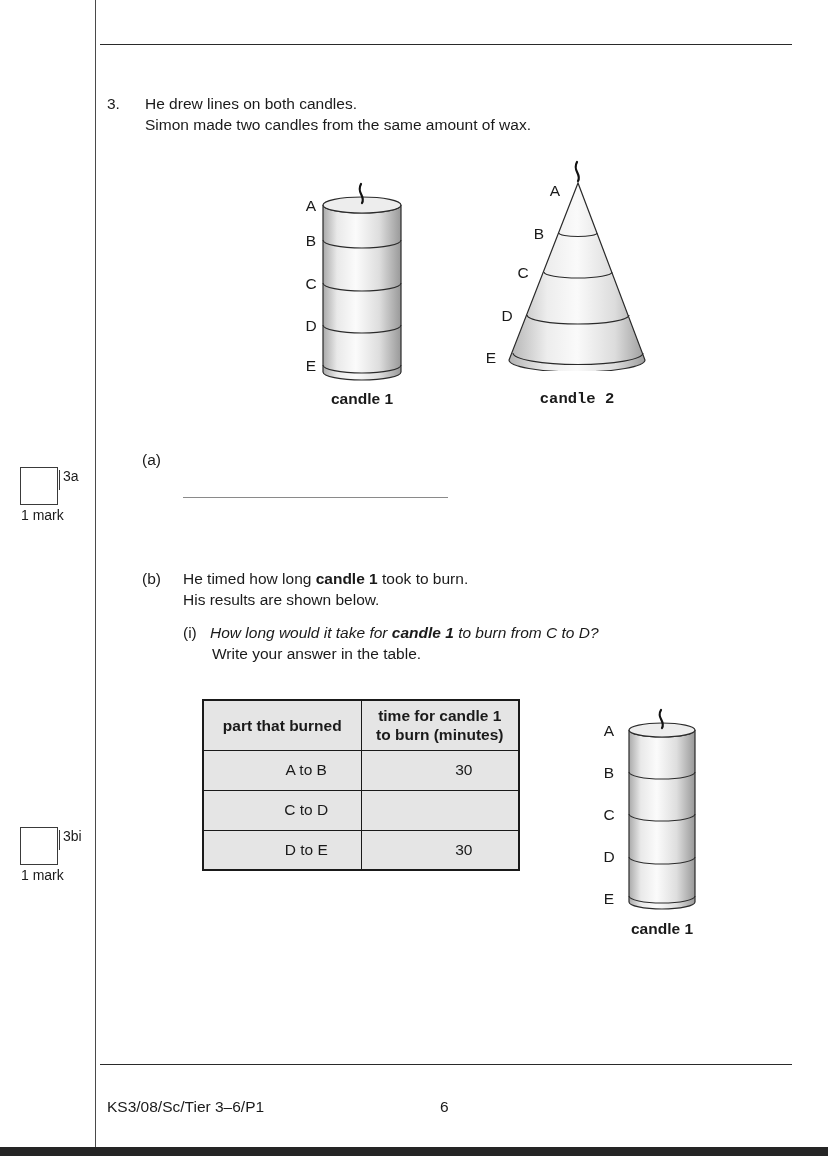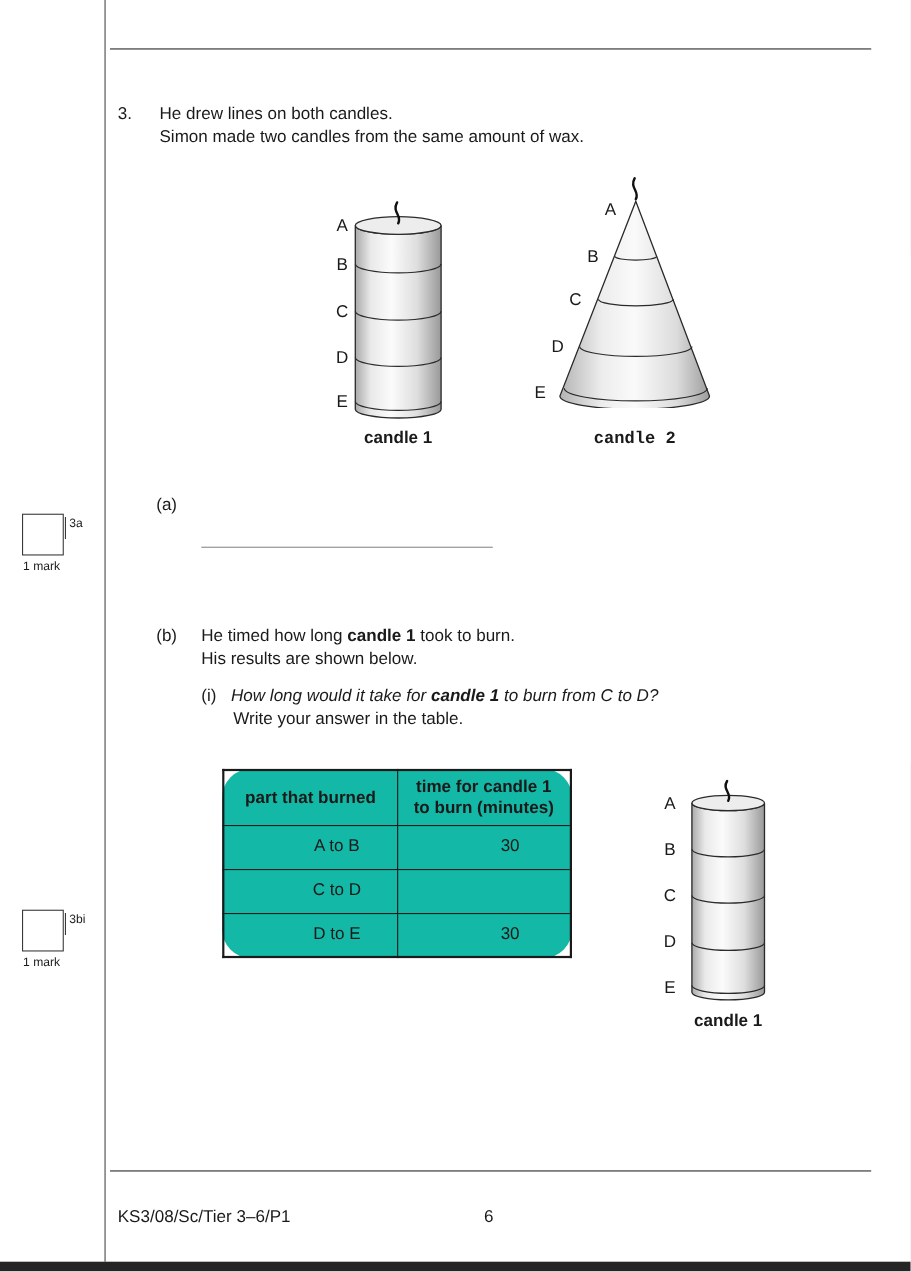--- a/index.html
+++ b/index.html
@@ -5,28 +5,28 @@
   * { margin:0; padding:0; box-sizing:border-box; }
   html,body { background:#e9e9e9; }
   .page {
     position:relative; width:828px; height:1156px; margin:0 auto;
     background:#ffffff; overflow:hidden;
     font-family:"Liberation Sans", sans-serif; color:#1a1a1a;
   }
   .abs { position:absolute; }
   .t  { font-size:15.5px; line-height:21px; white-space:nowrap; }
   .b  { font-weight:bold; }
-  .small { font-size:11px; line-height:13px; }
+  .small { font-size:14px; line-height:13px; }
   .rule { background:#2a2a2a; height:1px; }
   .cletter { position:absolute; width:20px; text-align:center; font-size:15.5px; }
   .caption { text-align:center; font-weight:bold; font-size:15.5px; }
   .markbox { border:1.6px solid #3a3a3a; width:38px; height:38px; background:#fff; }
   .markcode { border-left:1px solid #3a3a3a; padding-left:3px; height:20px; }
   .answer-line { border-bottom:1.2px solid #8a8a8a; height:1px; }
-  table.qtable { border-collapse:collapse; background:#14b8a6;border-radius:26px; }
+  table.qtable { border-collapse:collapse; background:#e5e5e5; }
   table.qtable { border:2.2px solid #1a1a1a; }
   table.qtable th, table.qtable td {
     border:1.5px solid #1a1a1a; text-align:center; vertical-align:middle;
     font-size:15.5px;
   }
   table.qtable th { font-weight:bold; height:50px; padding:4px 8px; line-height:19px; }
   table.qtable td { height:40px;padding-left:48px; }
   .col1 { width:158px; }
   .col2 { width:158px; }
   .pre { white-space:pre-line; }

